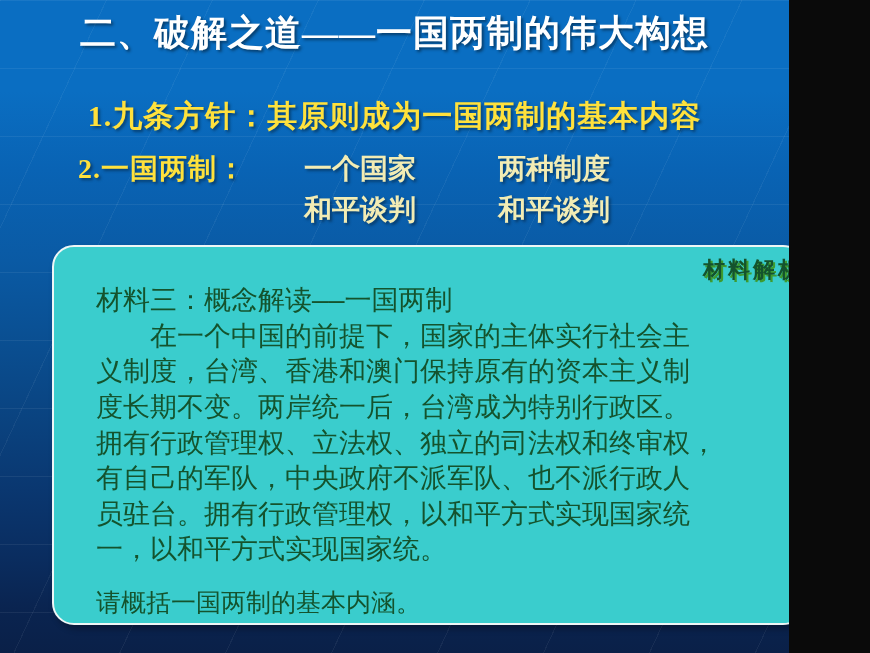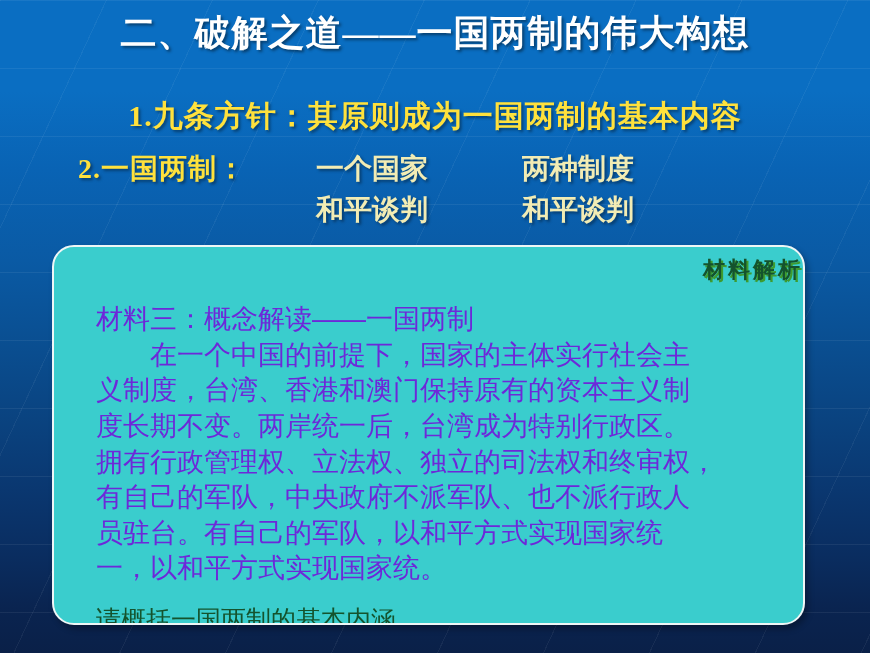--- a/index.html
+++ b/index.html
@@ -2,35 +2,36 @@
 <html><head>
 <meta charset="utf-8">
 <style>
   html, body {
     margin: 0;
     padding: 0;
     background: #0a0a0a;
   }
   #slide {
     position: relative;
-    width: 870px;
+    width: 758px;
     height: 653px;
     overflow: hidden;
     font-family: "Liberation Sans", "DejaVu Sans", sans-serif;
     background: linear-gradient(to bottom,
         #0a6ec2 0%,
         #0a6ec2 14%,
         #0963b4 26%,
         #0a5aa4 40%,
         #0a4f92 52%,
         #0a4380 64%,
         #0a3770 75%,
         #0a2d60 85%,
         #0a2450 93%,
         #0a2048 100%);
+    padding-left: 31px;
   }
 
   
   #grid-h, #grid-diag {
     position: absolute;
     inset: 0;
     pointer-events: none;
   }
   #grid-h {
     background-image:
@@ -86,21 +87,21 @@
     top: 148px;
     width: 640px;
     color: #f2ecb4;
     font-family: "Liberation Serif", "DejaVu Serif", serif;
     font-weight: bold;
     font-size: 28px;
     line-height: 1.48;
     text-shadow: 2px 2px 3px rgba(0,0,0,0.40);
     white-space: nowrap;
   }
-  #bullet-2 .row { display: flex; align-items: flex-end; gap: 12px; }
+  #bullet-2 .row { display: flex; align-items: flex-end; }
   #bullet-2 .lead {
     color: #ffe13c;
     width: 208px;
     flex: 0 0 208px;
     letter-spacing: 1px;
   }
   #bullet-2 .lead.blank { visibility: hidden; }
   #bullet-2 .colA { width: 194px; flex: 0 0 194px; margin-left: 18px; }
   #bullet-2 .colB { flex: 0 0 auto; }
 
@@ -121,23 +122,23 @@
     margin-top: 8px;
     text-align: right;
     color: #14532d;
     font-family: "Liberation Serif", "DejaVu Serif", serif;
     font-weight: bold;
     font-size: 22px;
     letter-spacing: 3px;
     text-shadow: 2px 2px 0 #3f9b2f;
   }
   #material-body {
-    margin: 17px 0 0 42px;
-    color: #6d28d9;
-    font-family: Liberation Sans, sans-serif;
+    margin: 0 0 0 42px;
+    color: #14532d;
+    font-family: Liberation Mono, monospace;
     font-size: 27px;
     line-height: 1.32;
     white-space: nowrap;
   }
   #material-body .ln { display: block; }
   #material-question {
     margin: 16px 0 0 42px;
     color: #14532d;
     font-family: "Liberation Serif", "DejaVu Serif", serif;
     font-size: 25px;
@@ -173,21 +174,21 @@
 
     <div id="material-heading">材料解析</div>
 
     <div id="material-body">
       <span class="ln">材料三：概念解读——一国两制</span>
       <span class="ln">　　在一个中国的前提下，国家的主体实行社会主</span>
       <span class="ln">义制度，台湾、香港和澳门保持原有的资本主义制</span>
       <span class="ln">度长期不变。两岸统一后，台湾成为特别行政区。</span>
       <span class="ln">拥有行政管理权、立法权、独立的司法权和终审权，</span>
       <span class="ln">有自己的军队，中央政府不派军队、也不派行政人</span>
-      <span class="ln">员驻台。有自己的军队，以和平方式实现国家统</span>
+      <span class="ln">员驻台。拥有行政管理权，以和平方式实现国家统</span>
       <span class="ln">一，以和平方式实现国家统。</span>
     </div>
 
     <div id="material-question">请概括一国两制的基本内涵。</div>
 
   </div>
 
 </div>
 
 </body></html>

